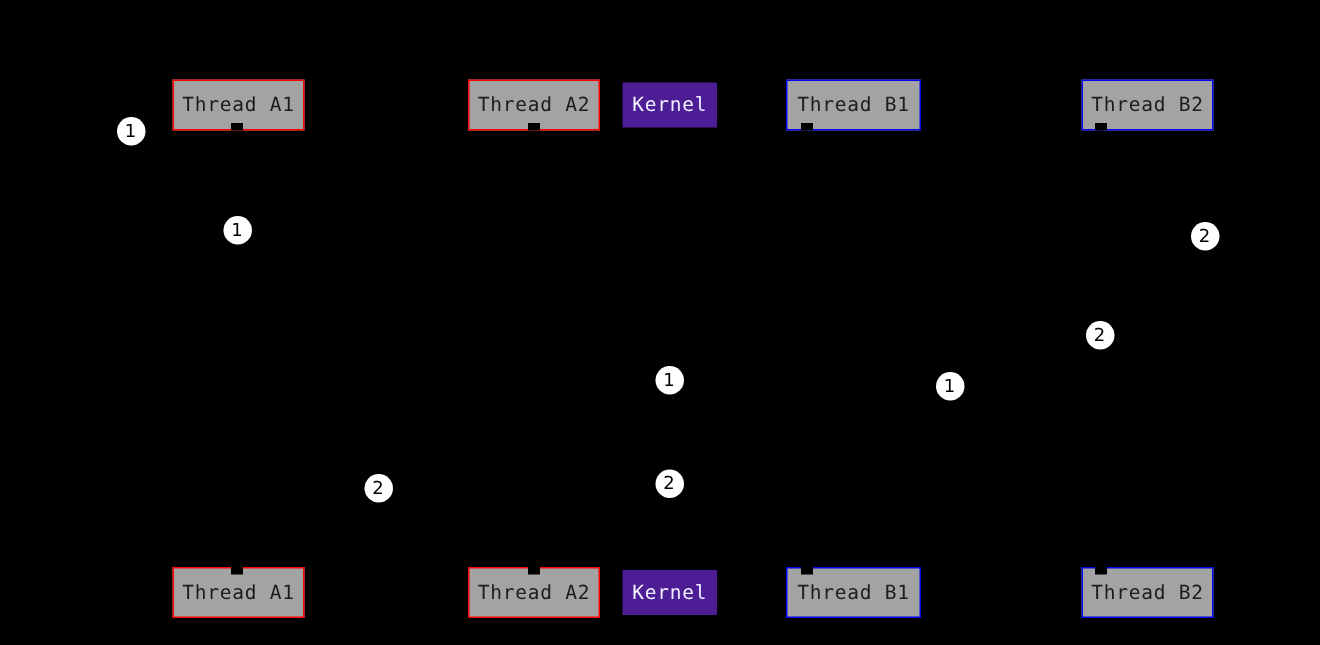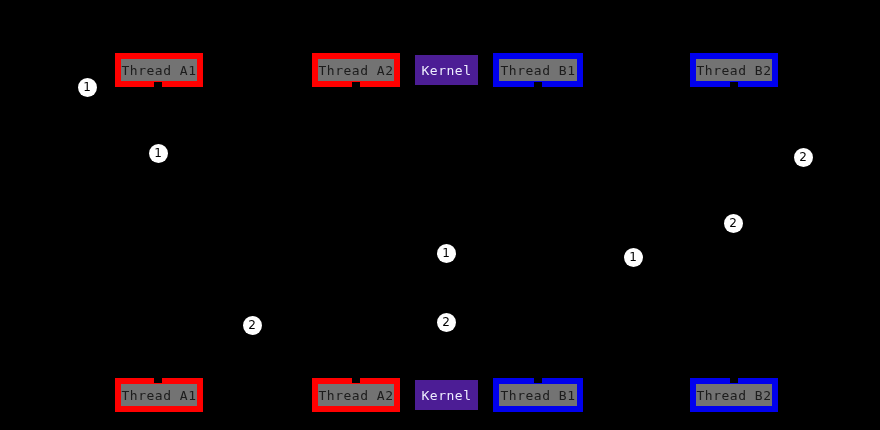--- a/index.html
+++ b/index.html
@@ -8,30 +8,30 @@
   .stage{
     position:relative;
     width:880px; height:430px;
     background:#000000;
     overflow:hidden;
     font-family:"DejaVu Sans Mono","Liberation Mono",monospace;
   }
   .pbox{
     position:absolute;
     box-sizing:border-box;
-    background:#737373;
-    border:6px solid #0c4a6e;
+    background:#a3a3a3;
+    border:1px solid #0c4a6e;
     display:flex; align-items:center; justify-content:center;
     font-size:13px;
     color:#1c1c1c;
     letter-spacing:0.5px;
     white-space:nowrap;
   }
   .p-red{ border-color:#ff0000; }
-  .p-blue{ border-color:#0000ee; }
+  .p-blue{ border-color:#0000ee;margin-left:31px; }
   .p-kernel{
     background:#4c1d95;
     border:none;
     color:#eeeeff;
   }
   .lifeline{
     position:absolute;
     width:1px;
     background:#000000;
   }

